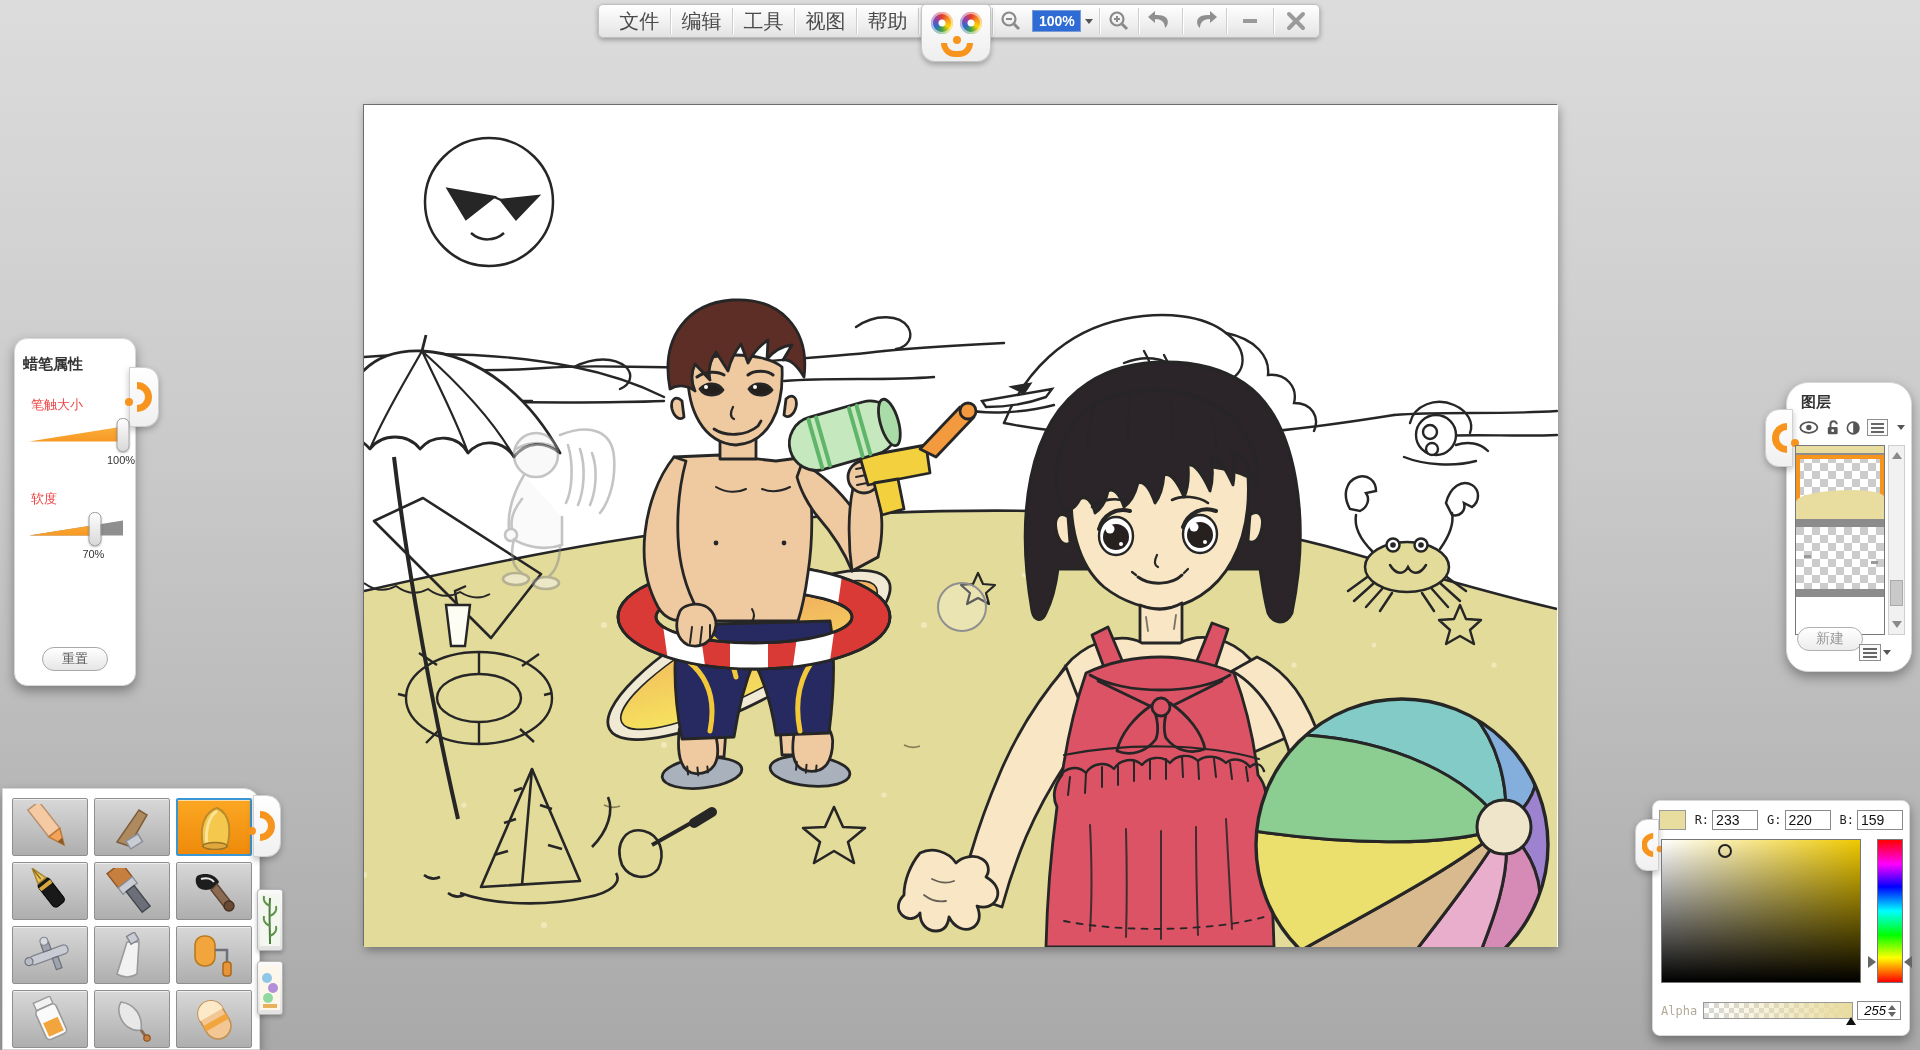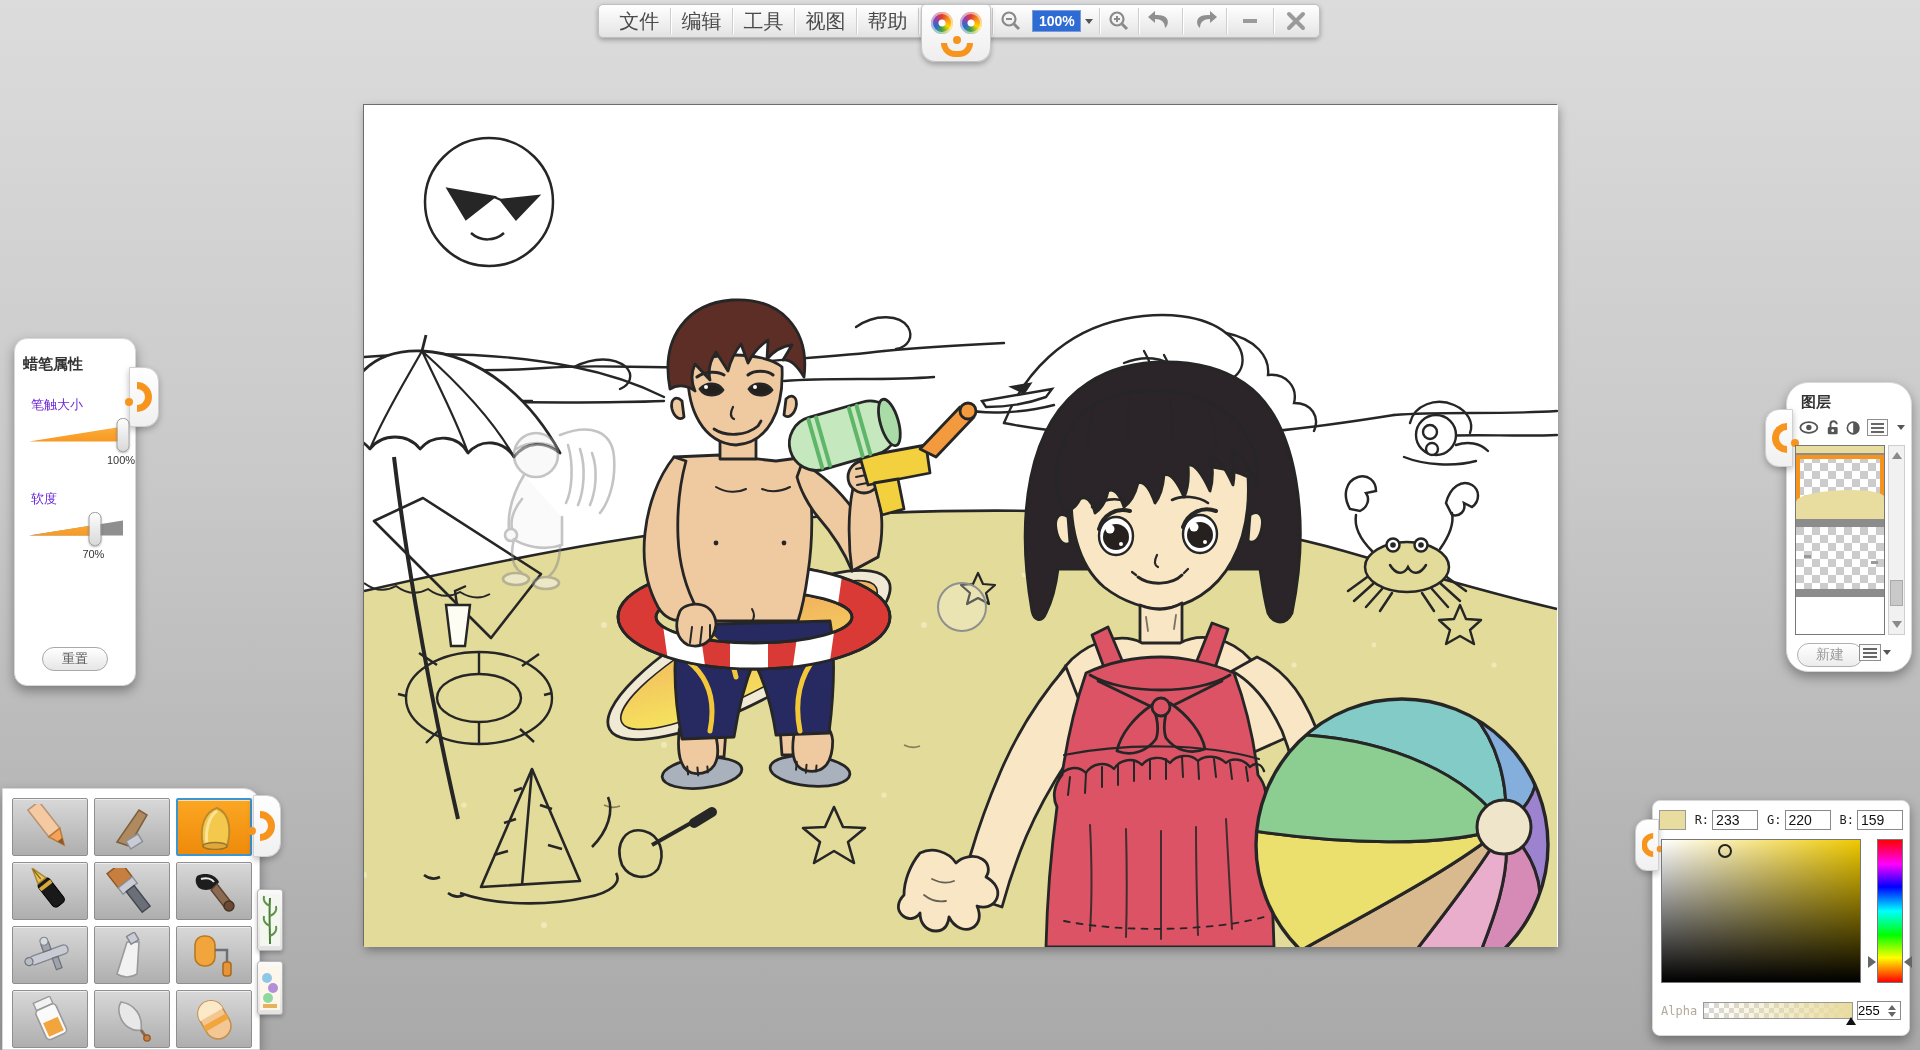--- a/index.html
+++ b/index.html
@@ -52,21 +52,21 @@
     border-radius:18px 0 0 18px; position:relative; }
   .crescent-l::before { content:""; position:absolute; right:-12px; top:9px; width:8px; height:8px;
     border-radius:50%; background:var(--accent); }
   .side-tab { position:absolute; background:linear-gradient(#fff,#f0f0f0); border:1px solid #d0d0d0;
     box-shadow:0 3px 6px rgba(0,0,0,.25); display:flex; align-items:center; justify-content:center; }
 
   
   .crayon-panel { left:14px; top:338px; width:122px; height:348px; z-index:4; }
   .crayon-tab { right:-24px; top:28px; width:30px; height:60px; border-radius:0 14px 14px 0; }
   .crayon-panel h3 { font-size:15px; color:#333; font-weight:bold; padding:16px 0 0 8px; }
-  .slider-label { font-size:13px; color:#6d28d9; padding:22px 0 6px 16px; }
+  .slider-label { font-size:13px; color:#ef4444; padding:22px 0 6px 16px; }
   .wedge-track { position:relative; margin-left:14px; width:94px; height:30px; }
   .wedge { position:absolute; left:0; top:5px; width:94px; height:20px; background:#8f8f8f;
     clip-path:polygon(0 82%, 100% 8%, 100% 82%); }
   .wedge-fill { height:100%; background:linear-gradient(#fbb03f,#f7941d); }
   .wedge.full { background:transparent; }
   .slider-handle { position:absolute; top:-2px; width:13px; height:34px; border-radius:6px;
     background:linear-gradient(#fdfdfd,#d9d9d9); border:1px solid #9a9a9a;
     box-shadow:0 1px 2px rgba(0,0,0,.3); transform:translateX(-50%); }
   .slider-value { position:relative; height:14px; margin:4px 14px 0; }
   .slider-value span { position:absolute; transform:translateX(-50%); font-size:11px; color:#333; }
@@ -109,21 +109,21 @@
   .layer-thumb.white { height:48px; background:#fff; }
   .mark { position:absolute; width:7px; height:3px; background:#9a9a9a; }
   .layer-scroll { position:absolute; right:6px; top:62px; width:17px; height:190px;
     background:#f1f1f1; border:1px solid #cfcfcf; }
   .scroll-arrow { position:absolute; left:3px; width:0; height:0;
     border-left:5px solid transparent; border-right:5px solid transparent; }
   .scroll-arrow.up { top:6px; border-bottom:7px solid #8a8a8a; }
   .scroll-arrow.down { bottom:6px; border-top:7px solid #8a8a8a; }
   .scroll-thumb { position:absolute; left:1px; bottom:28px; width:13px; height:26px;
     background:#c9c9c9; border:1px solid #aaa; }
-  .new-layer-btn { position:absolute; left:10px; bottom:4px; width:66px; height:24px;
+  .new-layer-btn { position:absolute; left:10px; bottom:20px; width:66px; height:24px;
     border:1px solid #b0b0b0; border-radius:12px; background:linear-gradient(#fff,#ececec);
     font-size:14px; color:#9a9a9a; display:flex; align-items:center; justify-content:center; }
   .list-icon { width:22px; height:17px; border:1px solid #8f8f8f; background:#fafafa;
     display:flex; flex-direction:column; justify-content:center; gap:2px; padding:0 3px; }
   .list-icon i { display:block; height:2px; background:#666; }
   .layer-menu-bottom { position:absolute; right:14px; bottom:10px; display:flex; align-items:center; }
 
   
   .color-panel { left:1652px; top:800px; width:258px; height:236px; border-radius:8px; z-index:4; }
   .color-tab { left:-18px; top:18px; width:24px; height:52px; border-radius:12px 0 0 12px; }
@@ -150,22 +150,22 @@
   .alpha-label { position:absolute; left:2px; top:3px; font-family:"DejaVu Sans Mono", monospace;
     font-size:12px; color:#b3aa9b; }
   .alpha-bar { position:absolute; left:44px; top:1px; width:150px; height:17px; border:1px solid #999;
     background:linear-gradient(to right, rgba(233,220,159,0), var(--picked)),
       repeating-conic-gradient(#ffffff 0 25%, #d8d8d8 0 50%) 0 0 / 10px 10px; }
   .alpha-marker { position:absolute; bottom:-7px; width:0; height:0; transform:translateX(-50%);
     border-left:5px solid transparent; border-right:5px solid transparent;
     border-bottom:8px solid #111; }
   .alpha-value { position:absolute; right:2px; top:0; width:44px; height:19px;
     border:1px solid #8a8a8a; background:#fff; display:flex; align-items:center; }
-  .alpha-value input { width:28px; border:none; outline:none; font-size:13px; text-align:left;
-    font-family:"Liberation Sans", sans-serif; }
+  .alpha-value input { width:28px; border:none; outline:none; font-size:13px; text-align:right;
+    font-family:"Liberation Sans", sans-serif;font-style:italic; }
   .spin { margin-left:2px; display:flex; flex-direction:column; gap:2px; }
   .spin b { width:0; height:0; border-left:4px solid transparent; border-right:4px solid transparent; }
   .spin .up { border-bottom:5px solid #666; } .spin .dn { border-top:5px solid #666; }
 </style>
 </head>
 <body>
 
 <div class="toolbar">
   <div style="width:10px"></div>
   <div class="menu-item">文件</div>

